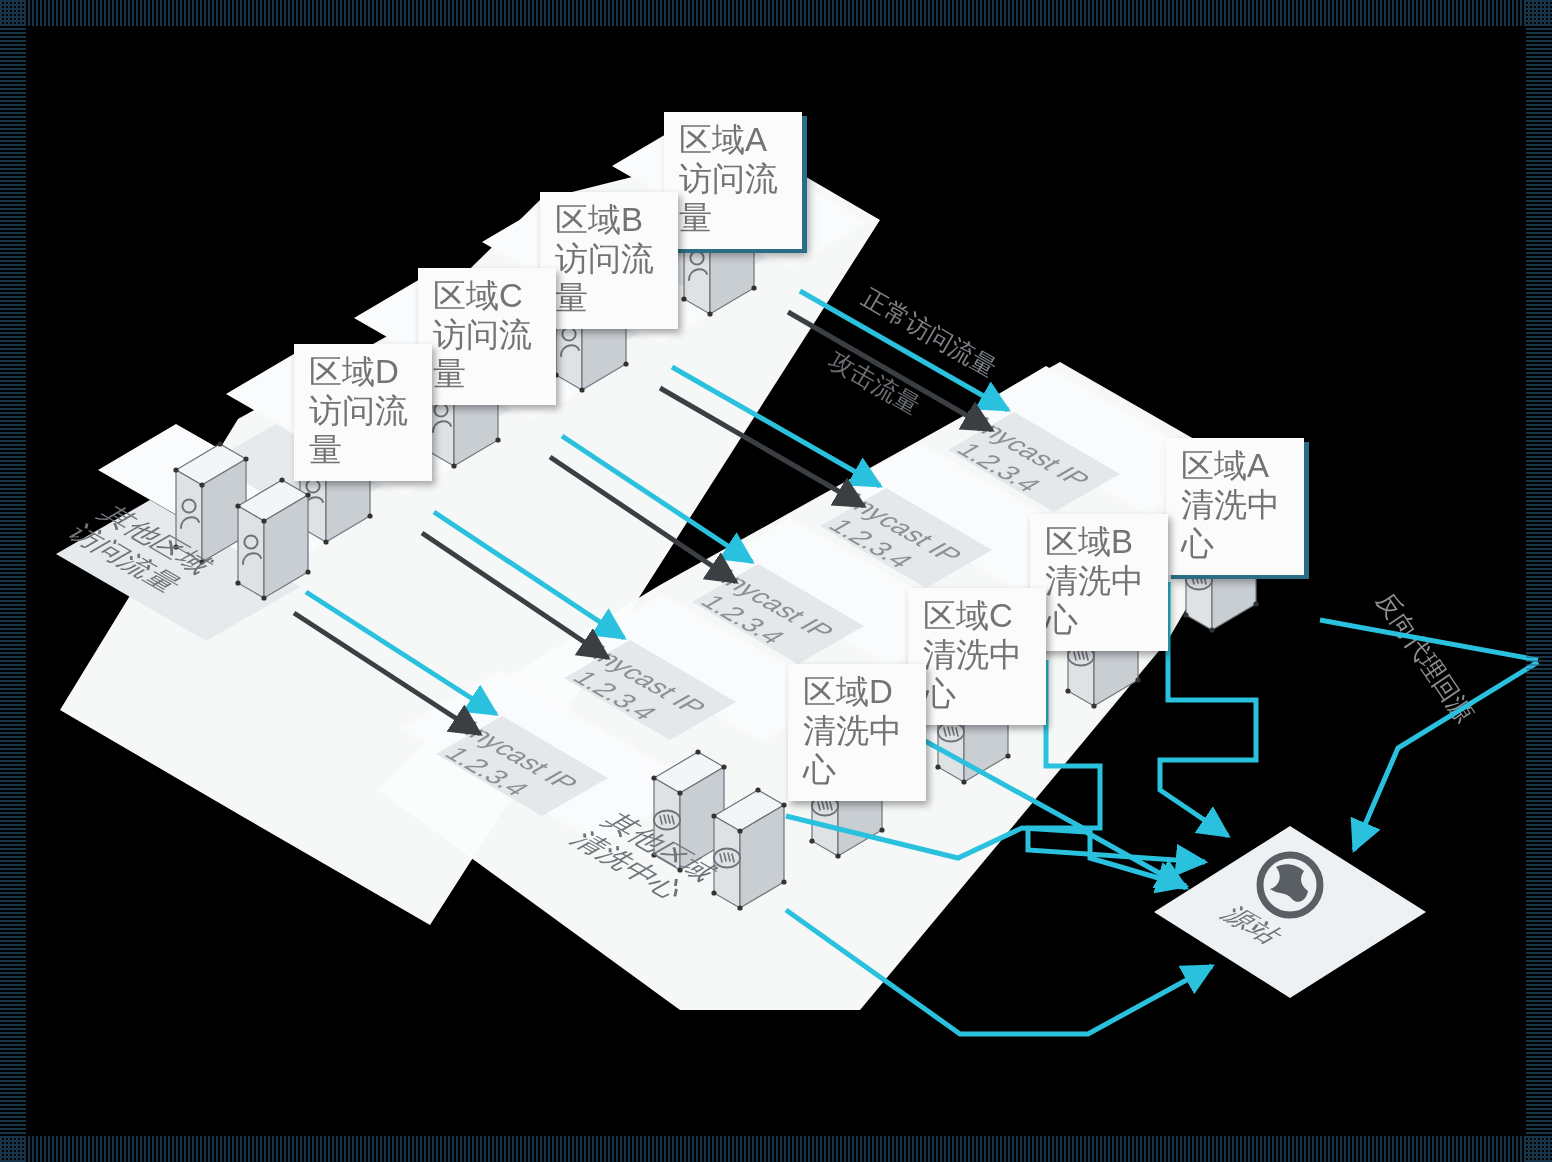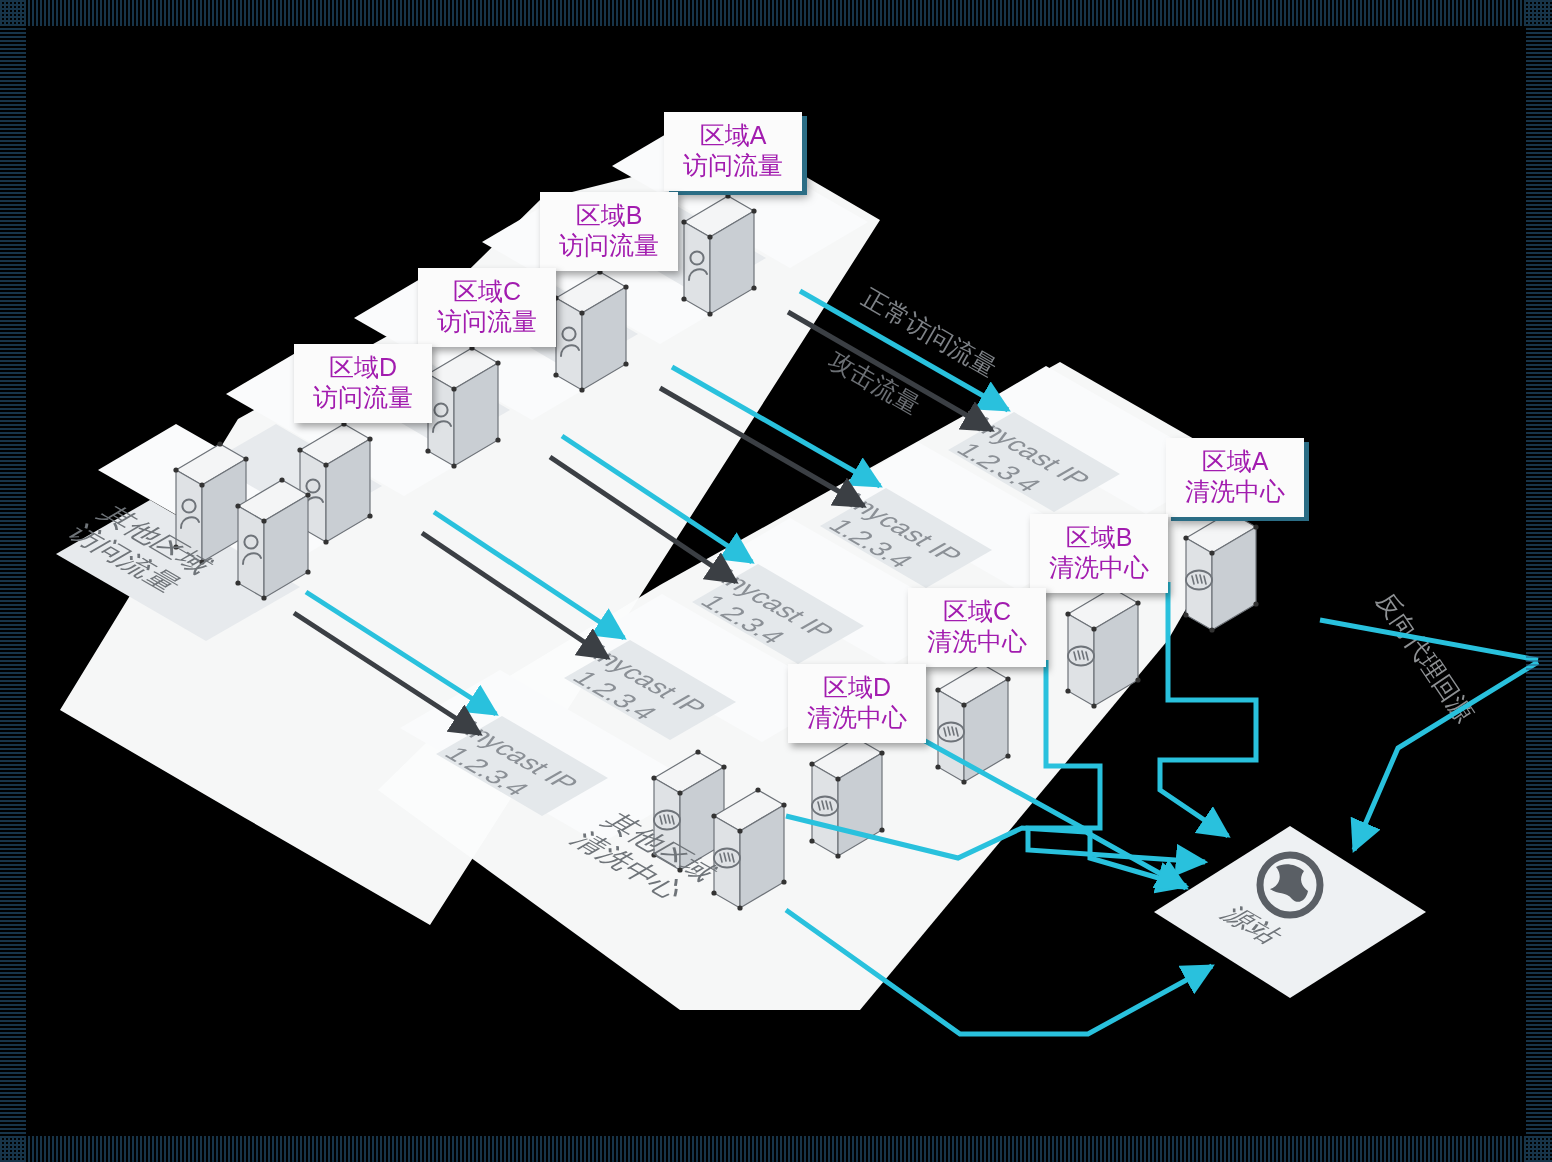--- a/index.html
+++ b/index.html
@@ -7,22 +7,22 @@
        font-family:"Liberation Sans","DejaVu Sans",sans-serif;}
   #stage{position:relative;width:1552px;height:1162px;background:#000;}
   #diagram{position:absolute;inset:0;}
   .frame-dots{position:absolute;inset:0;pointer-events:none;
     background:
       repeating-linear-gradient(90deg,#2b5f86 0 2px,transparent 2px 4px) top left/100% 26px no-repeat,
       repeating-linear-gradient(90deg,#2b5f86 0 2px,transparent 2px 4px) bottom left/100% 26px no-repeat,
       repeating-linear-gradient(0deg,#2b5f86 0 2px,transparent 2px 4px) top left/26px 100% no-repeat,
       repeating-linear-gradient(0deg,#2b5f86 0 2px,transparent 2px 4px) top right/26px 100% no-repeat;
     opacity:.55;}
-  .cap{position:absolute;background:#fbfbfb;color:#a21caf;
-       font-size:25px;line-height:1.18;text-align:center;
+  .cap{position:absolute;background:#fbfbfb;color:#737373;
+       font-size:33px;line-height:1.18;
        padding:9px 15px 11px;white-space:pre-line;
        box-shadow:3px 4px 7px rgba(0,0,0,.35);}
   .cap.tealshadow{box-shadow:5px 4px 0 0 #2b6d85,6px 6px 9px rgba(0,0,0,.4);}
   svg text{font-family:"Liberation Sans","DejaVu Sans",sans-serif;}
 </style>
 </head>
 <body>
 
 <div id="stage">
 

